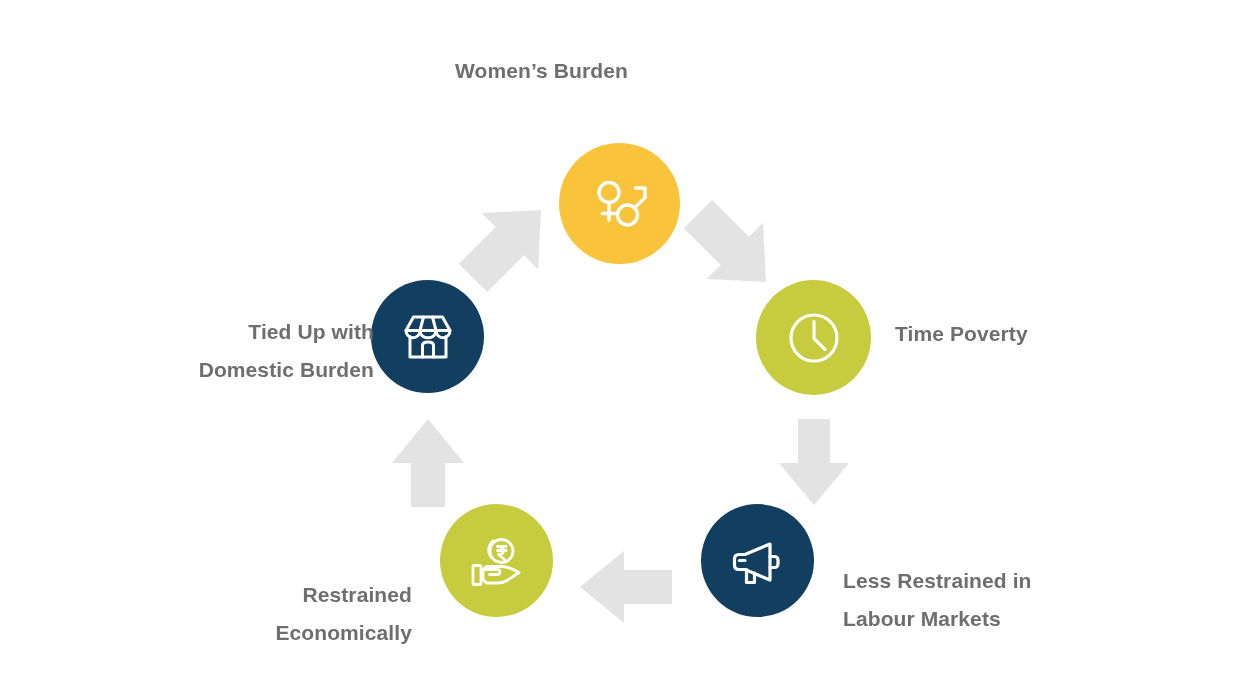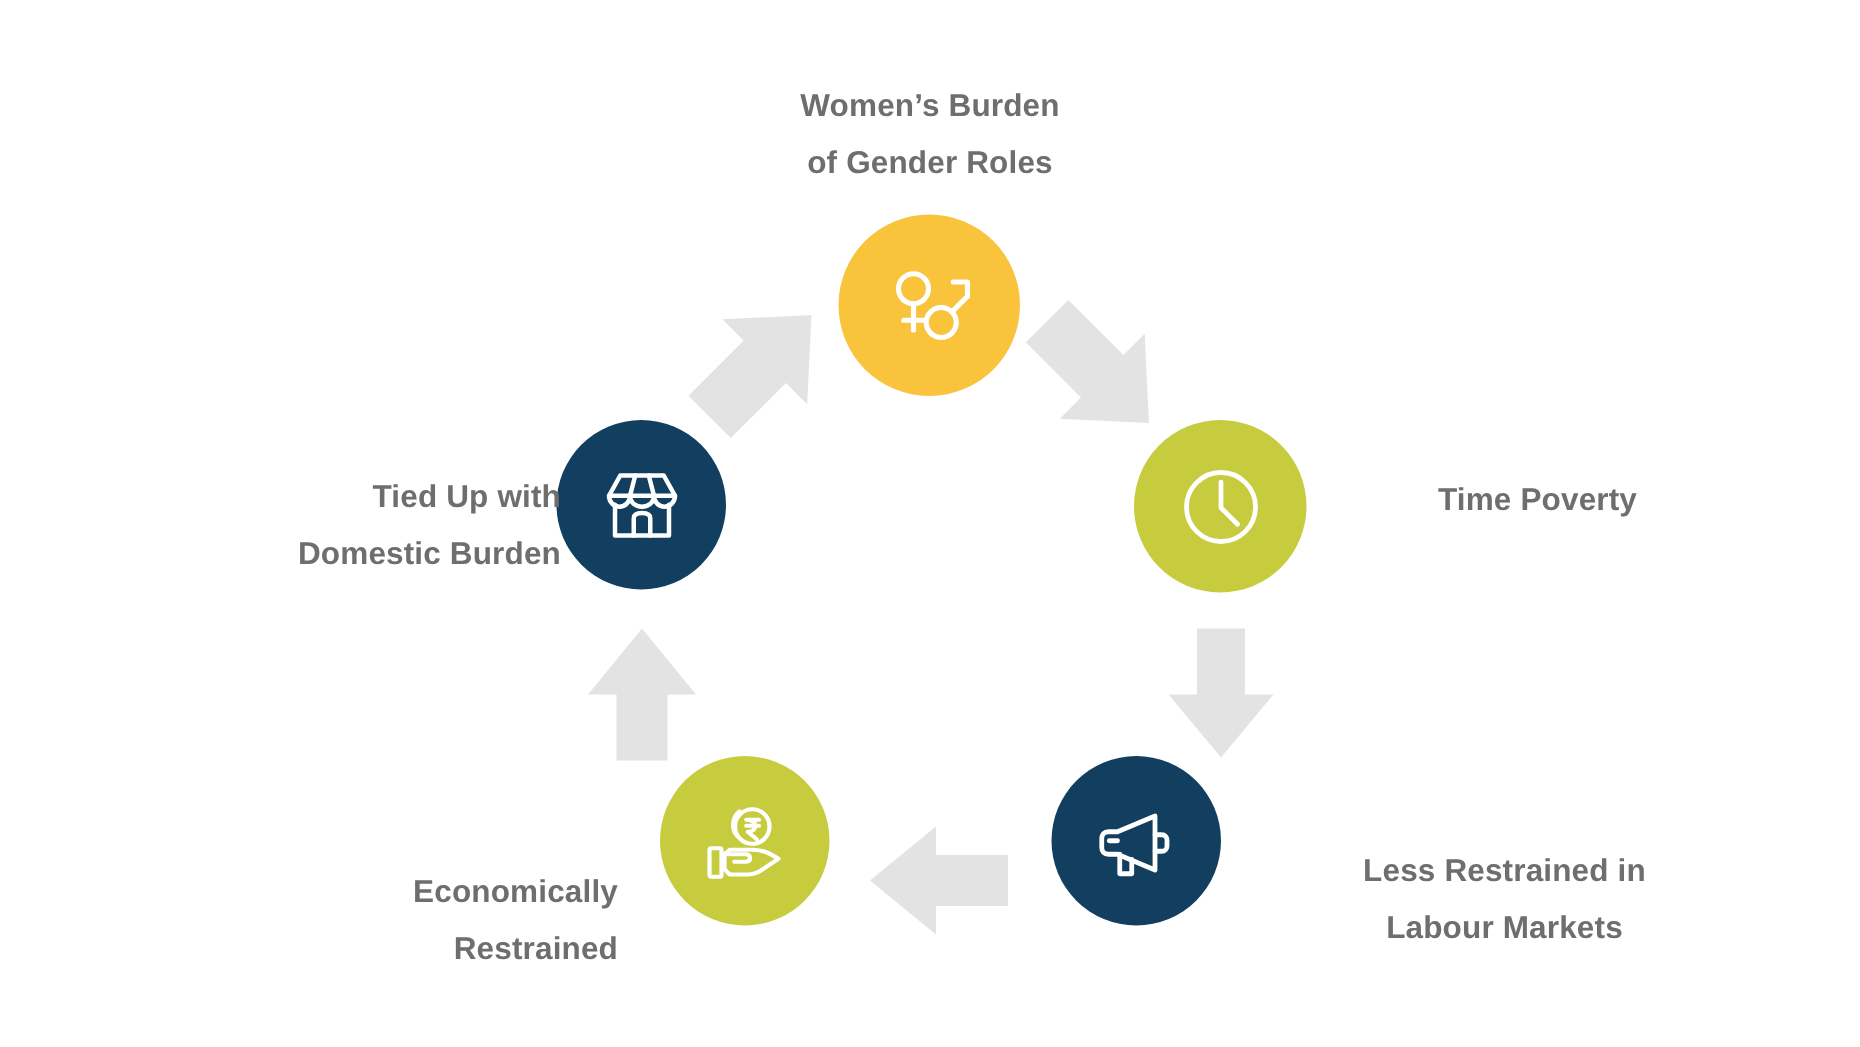--- a/index.html
+++ b/index.html
@@ -32,23 +32,23 @@
   .label {
     position: absolute;
     color: #6e6e6e;
     font-size: 21px;
     font-weight: bold;
     line-height: 1.82;
     letter-spacing: 0.1px;
     white-space: nowrap;
   }
   .label .ln { display: block; }
-  .label.right-of { text-align: center; }
+  .label.right-of { text-align: left; }
   .label.left-of  { text-align: right; }
-  .label.above    { text-align: center; }
+  .label.above    { }
 
   .arrow {
     position: absolute;
     pointer-events: none;
   }
   .arrow svg { display: block; overflow: visible; }
 </style>
 </head>
 <body>
 
@@ -97,21 +97,20 @@
         <line x1="14.5" y1="41.5" x2="27.5" y2="41.5"></line>
 
         <circle cx="39.5" cy="43" r="10"></circle>
         <line x1="46.6" y1="35.9" x2="57" y2="25.5"></line>
         <polyline points="47.5,16 57,16 57,25.5"></polyline>
       </svg>
     </span>
   </div>
   <div class="label above" style="left:455px; top:52px; width:330px;">
     <span class="ln">Women’s Burden</span>
-    <span class="ln">of Gender Roles</span>
   </div>
 
   <div class="node" style="left:756px; top:280px; width:115px; height:115px; background:#C6CC3E;">
     <span>
       <svg width="60" height="60" viewBox="0 0 60 60" fill="none" stroke="#FFFFFF" stroke-width="3.2" stroke-linecap="round" stroke-linejoin="round">
         <circle cx="30" cy="30" r="23"></circle>
         <polyline points="30,13.5 30,30.5 41,41.5"></polyline>
       </svg>
     </span>
   </div>
@@ -142,22 +141,22 @@
         <path d="M24.5 26.5 A11.5 11.5 0 0 1 26 10"></path>
         <path d="M30.5 15.5 L39 15.5 M30.5 19.5 L39 19.5 M30.5 15.5 C35 15.5 36.5 18 36.5 19.5 C36.5 21.5 35 23.5 31.5 23.5 L37.5 28.5"></path>
 
         <path d="M16 38.5 L22 38.5 L30 38.5 C32 38.5 33 39.6 33 41 C33 42.4 32 43.5 30 43.5 L22.5 43.5"></path>
         <path d="M16 38.5 L19.5 35.5 L35 35.5 C42 35.5 47 38.5 52 41.5 L40 49.5 C37 51.5 34 52 31 52 L19.5 52 L16 48.5 Z"></path>
         <rect x="6" y="34.5" width="8" height="19" rx="1.2"></rect>
       </svg>
     </span>
   </div>
   <div class="label left-of" style="left:60px; top:576px; width:352px;">
+    <span class="ln">Restrained</span>
     <span class="ln">Economically</span>
-    <span class="ln">Restrained</span>
   </div>
 
   <div class="node" style="left:371px; top:280px; width:113px; height:113px; background:#123E5F;">
     <span>
       <svg width="60" height="60" viewBox="0 0 60 60" fill="none" stroke="#FFFFFF" stroke-width="3" stroke-linecap="round" stroke-linejoin="round">
 
         <path d="M8 23.5 L15.5 10 L44.5 10 L52 23.5 Z"></path>
         <path d="M8 23.5 C8 27.8 11.3 30.8 15 30.8 C18.7 30.8 22 27.8 22 23.5"></path>
         <path d="M22 23.5 C22 27.8 25.4 30.8 30 30.8 C34.6 30.8 38 27.8 38 23.5"></path>
         <path d="M38 23.5 C38 27.8 41.3 30.8 45 30.8 C48.7 30.8 52 27.8 52 23.5"></path>

